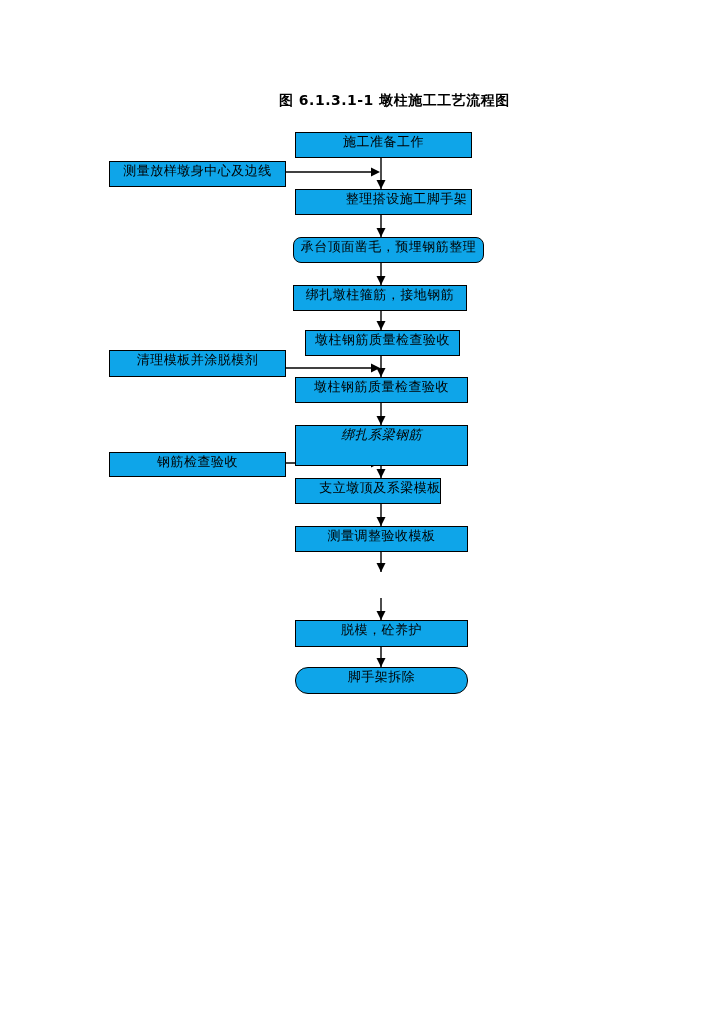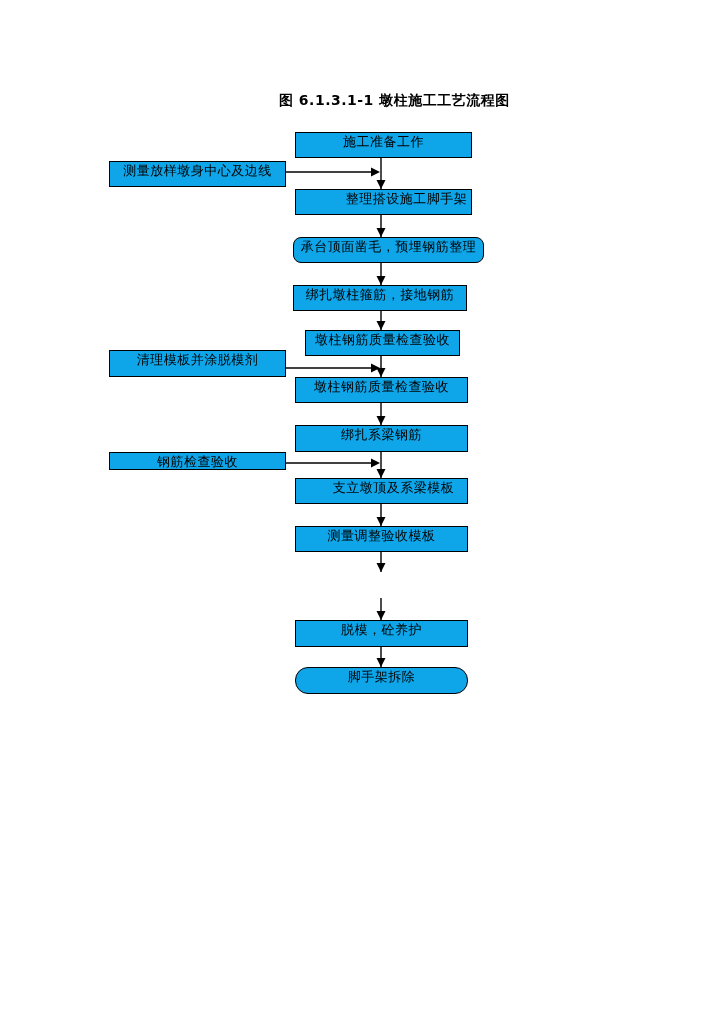--- a/index.html
+++ b/index.html
@@ -129,39 +129,39 @@
   </div>
   <div class="node" style="left:293px; top:285px; width:174px; height:26px;">
     <span>绑扎墩柱箍筋，接地钢筋</span>
   </div>
   <div class="node" style="left:305px; top:330px; width:155px; height:26px;">
     <span>墩柱钢筋质量检查验收</span>
   </div>
   <div class="node" style="left:295px; top:377px; width:173px; height:26px;">
     <span>墩柱钢筋质量检查验收</span>
   </div>
-  <div class="node" style="left:295px; top:425px; width:173px; height:27px;">
+  <div class="node" style="left:295px; top:425px; width:173px; height:41px;font-style:italic;">
     <span>绑扎系梁钢筋</span>
   </div>
-  <div class="node" style="left:295px; top:478px; width:173px; height:26px;padding-left:24px;">
+  <div class="node" style="left:295px; top:478px; width:146px; height:26px;padding-left:24px;">
     <span>支立墩顶及系梁模板</span>
   </div>
   <div class="node" style="left:295px; top:526px; width:173px; height:26px;">
     <span>测量调整验收模板</span>
   </div>
   <div class="node" style="left:295px; top:620px; width:173px; height:27px;">
     <span>脱模，砼养护</span>
   </div>
   <div class="node" style="left:295px; top:667px; width:173px; height:27px;border-radius:13px;">
     <span>脚手架拆除</span>
   </div>
 
   <div class="node" style="left:109px; top:161px; width:177px; height:26px;">
     <span>测量放样墩身中心及边线</span>
   </div>
   <div class="node" style="left:109px; top:350px; width:177px; height:27px;">
     <span>清理模板并涂脱模剂</span>
   </div>
-  <div class="node" style="left:109px; top:452px; width:177px; height:18px;">
+  <div class="node" style="left:109px; top:452px; width:177px; height:25px;">
     <span>钢筋检查验收</span>
   </div>
 
 </div>
 
 </body></html>

